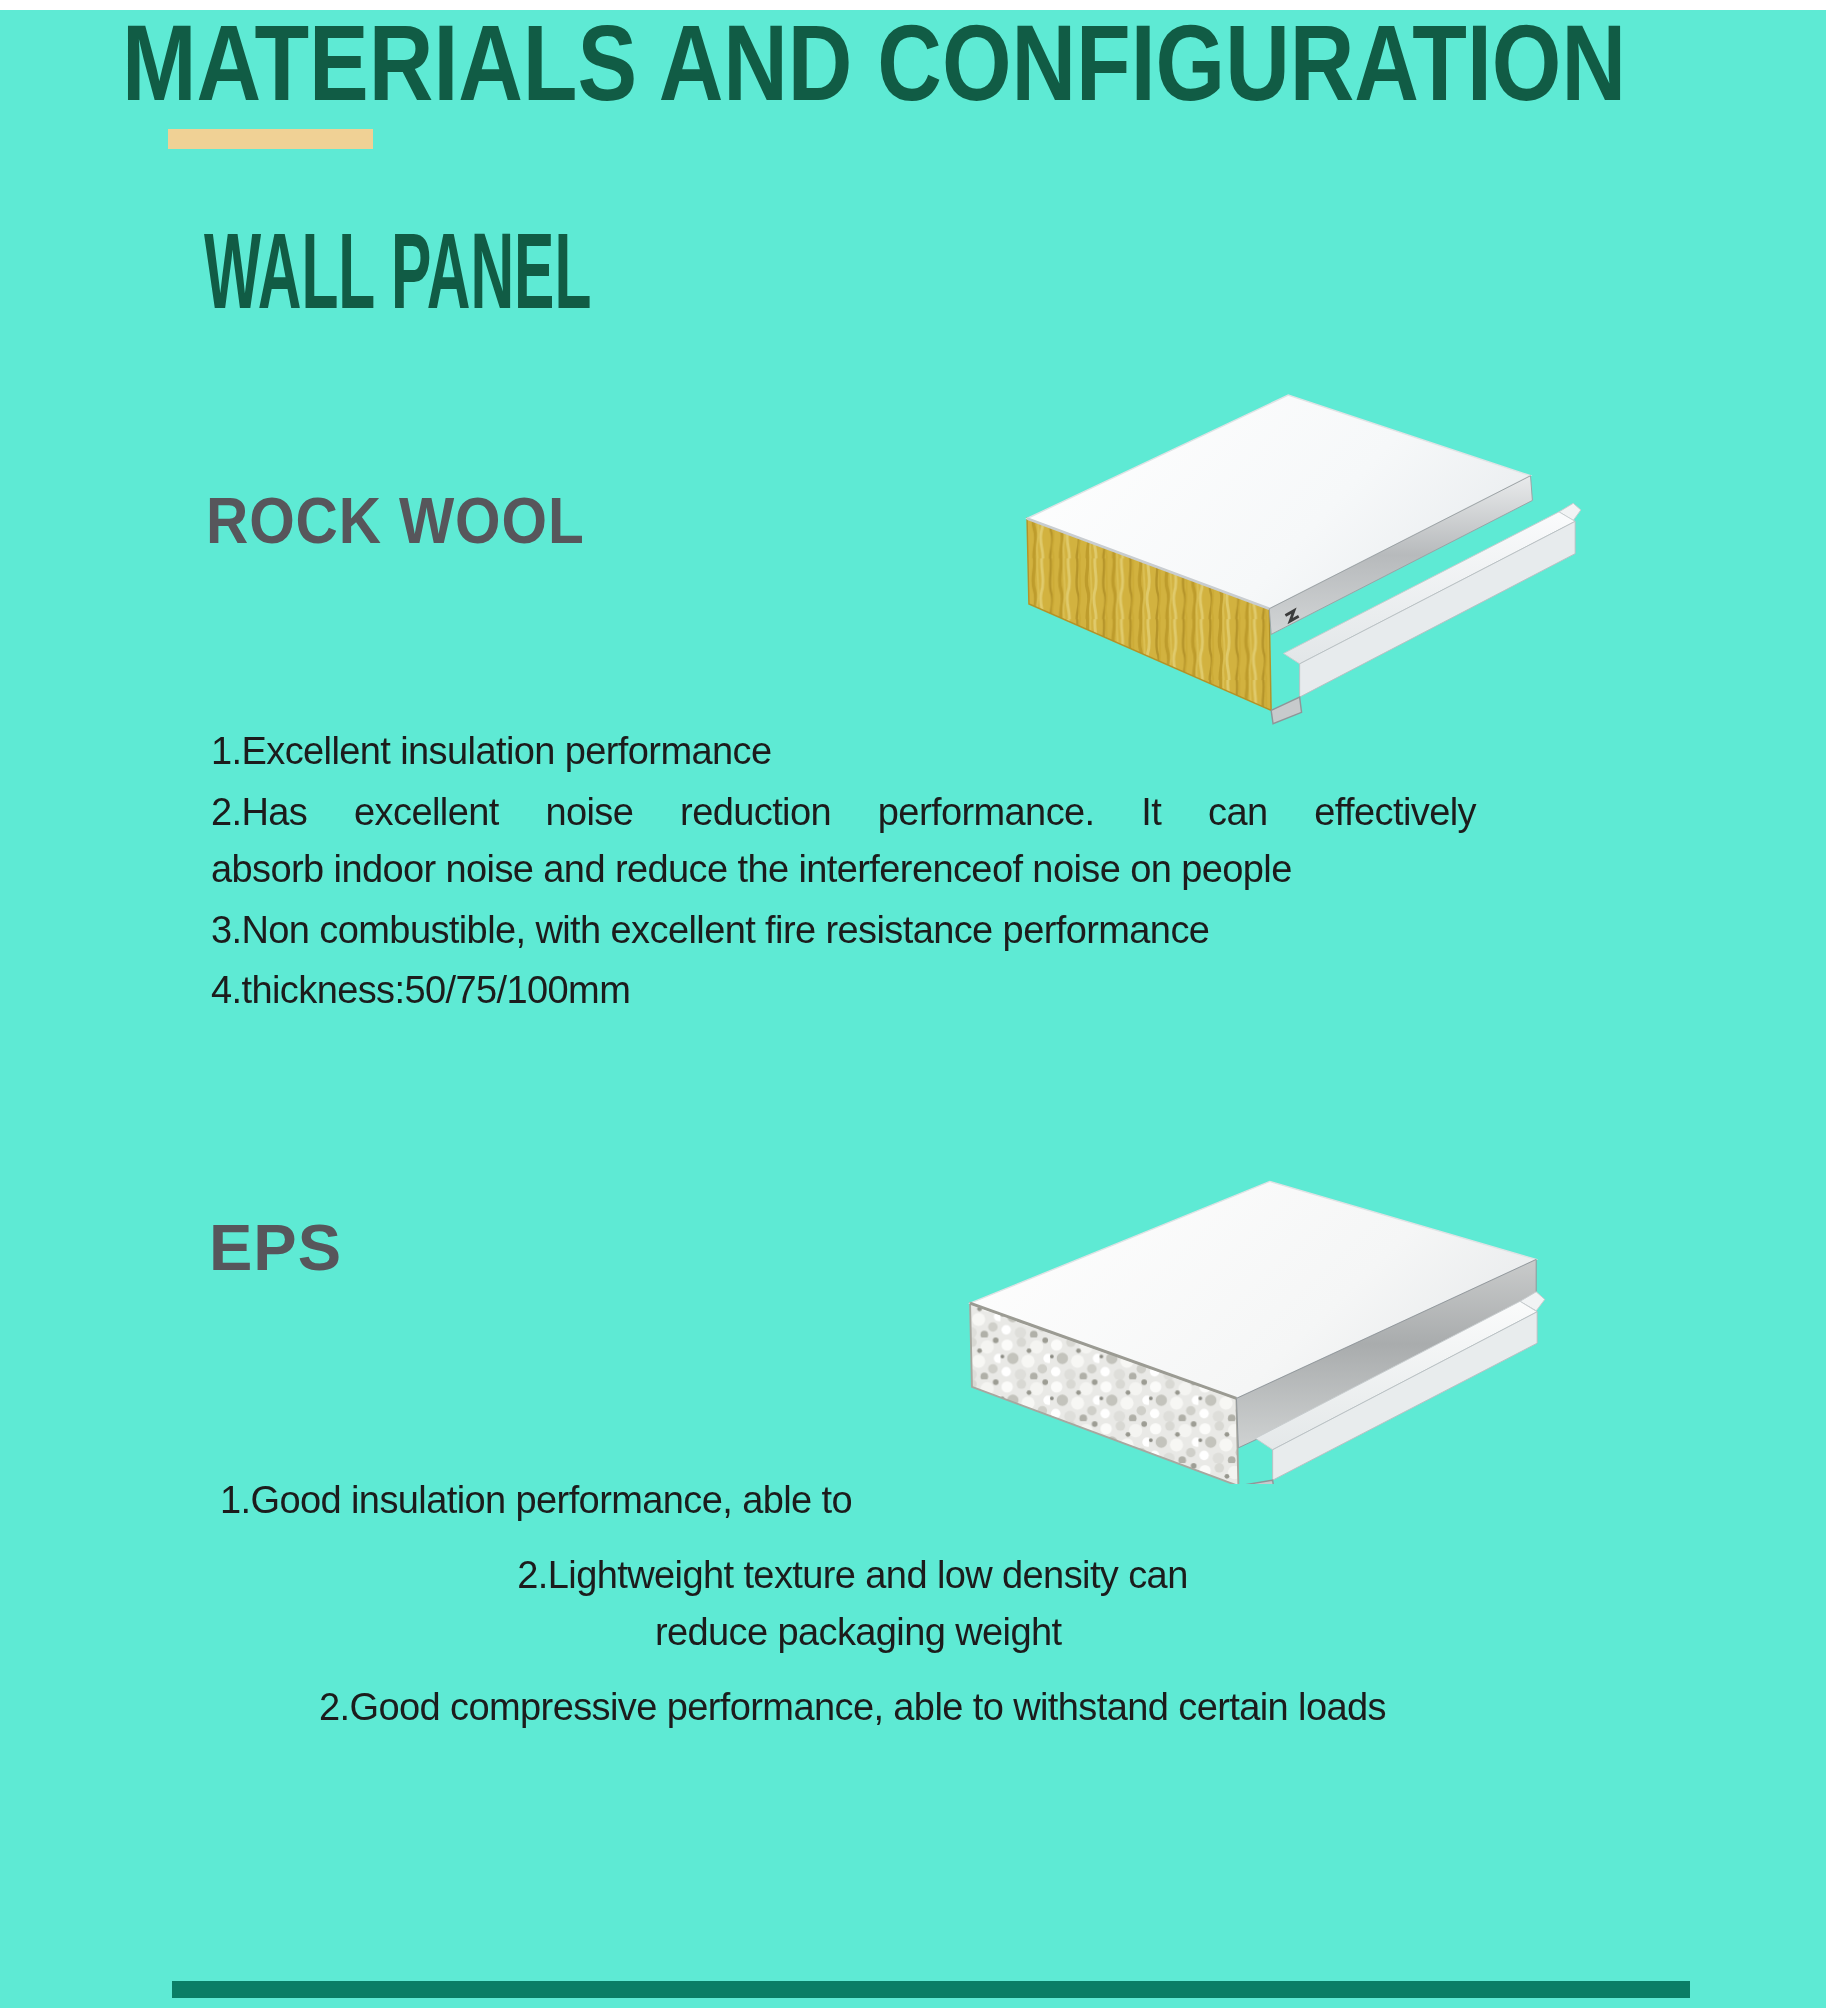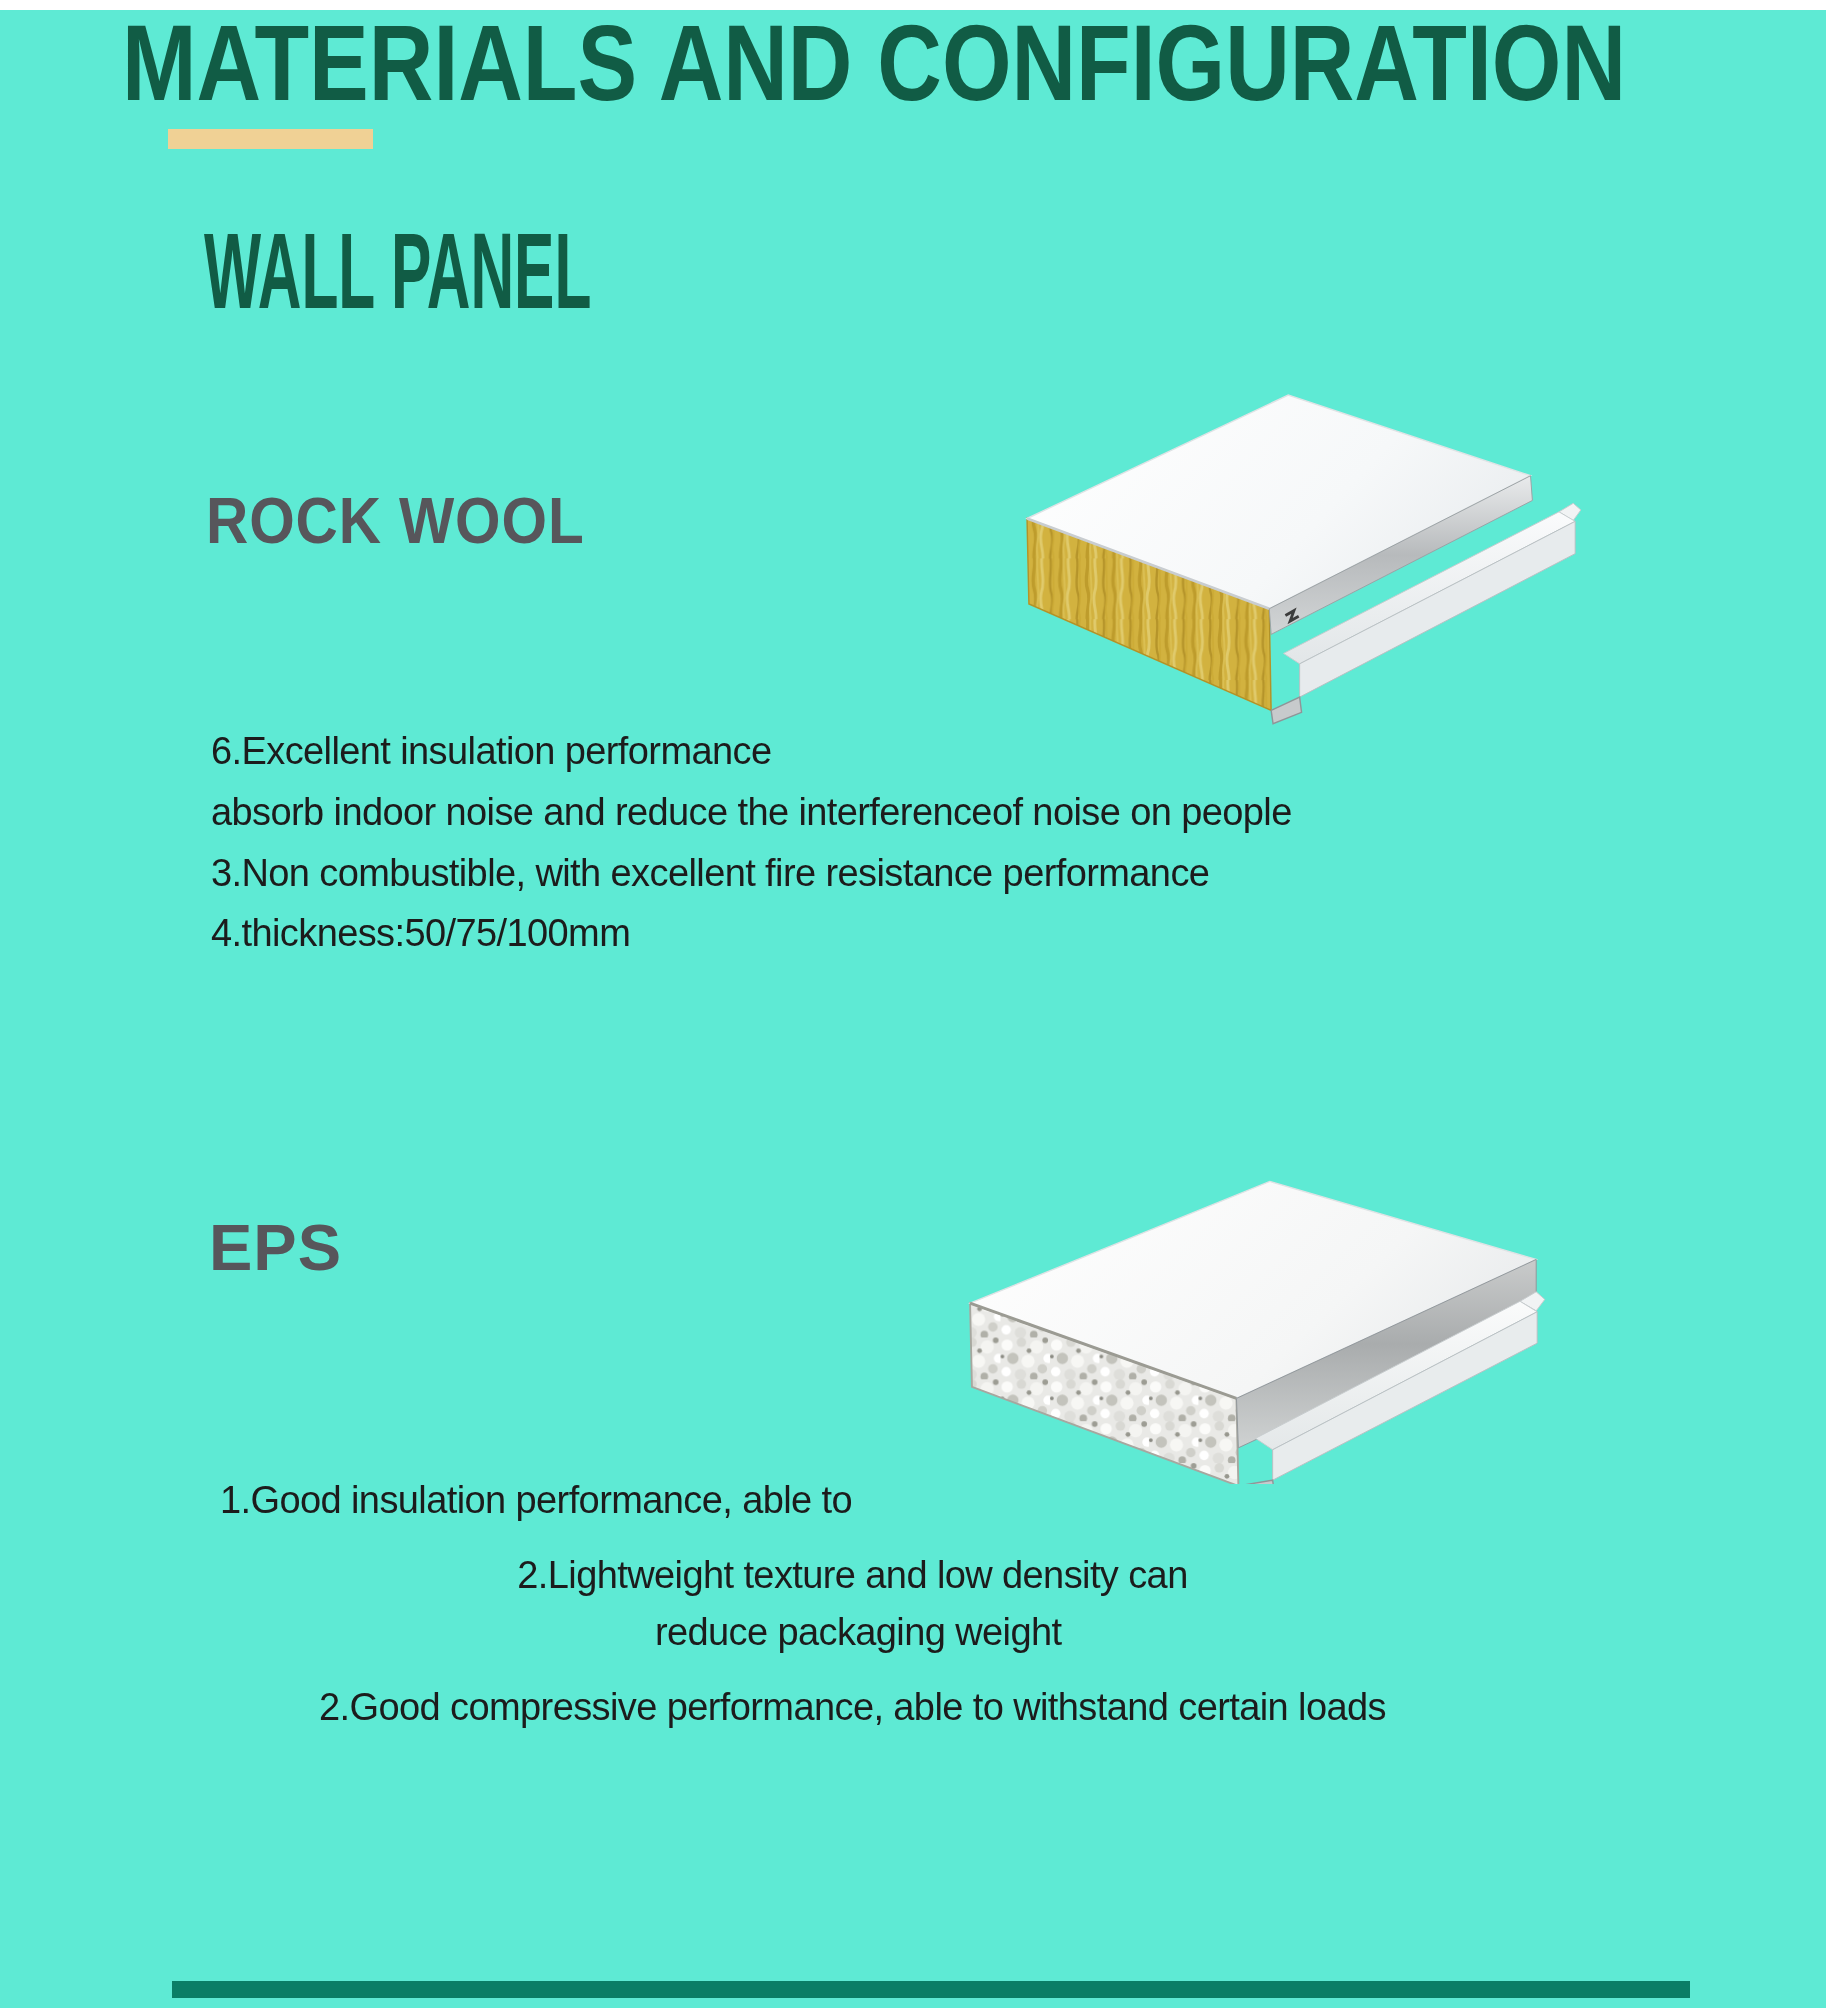--- a/index.html
+++ b/index.html
@@ -156,23 +156,24 @@
       <polygon points="585,143 600,134 608,141 600,152" fill="#f1f3f4" stroke="#c6cbcd" stroke-width="1"></polygon>
       <polygon points="295,292 585,143 602,153 312,303" fill="url(#rwflange)" stroke="#c6cbcd" stroke-width="1"></polygon>
       <polygon points="312,303 602,153 602,187 312,338" fill="#e7ebed" stroke="#b9bfc2" stroke-width="1"></polygon>
 
       <polygon points="282,352 312,338 314,354 284,366" fill="#c7cacc" stroke="#8f9598" stroke-width="1.5"></polygon>
     </svg>
   </div>
 
   <div class="abs features features-rockwool">
     <div class="feature">
-      <div class="b-line">6.Excellent insulation performance</div>
-    </div>
-    <div class="feature">
+      <div class="b-line">1.Excellent insulation performance</div>
+    </div>
+    <div class="feature">
+      <div class="b-line justify">2.Has excellent noise reduction performance. It can effectively</div>
       <div class="b-line">absorb indoor noise and reduce the interferenceof noise on people</div>
     </div>
     <div class="feature">
       <div class="b-line">3.Non combustible, with excellent fire resistance performance</div>
     </div>
     <div class="feature">
       <div class="b-line">4.thickness:50/75/100mm</div>
     </div>
   </div>
 

